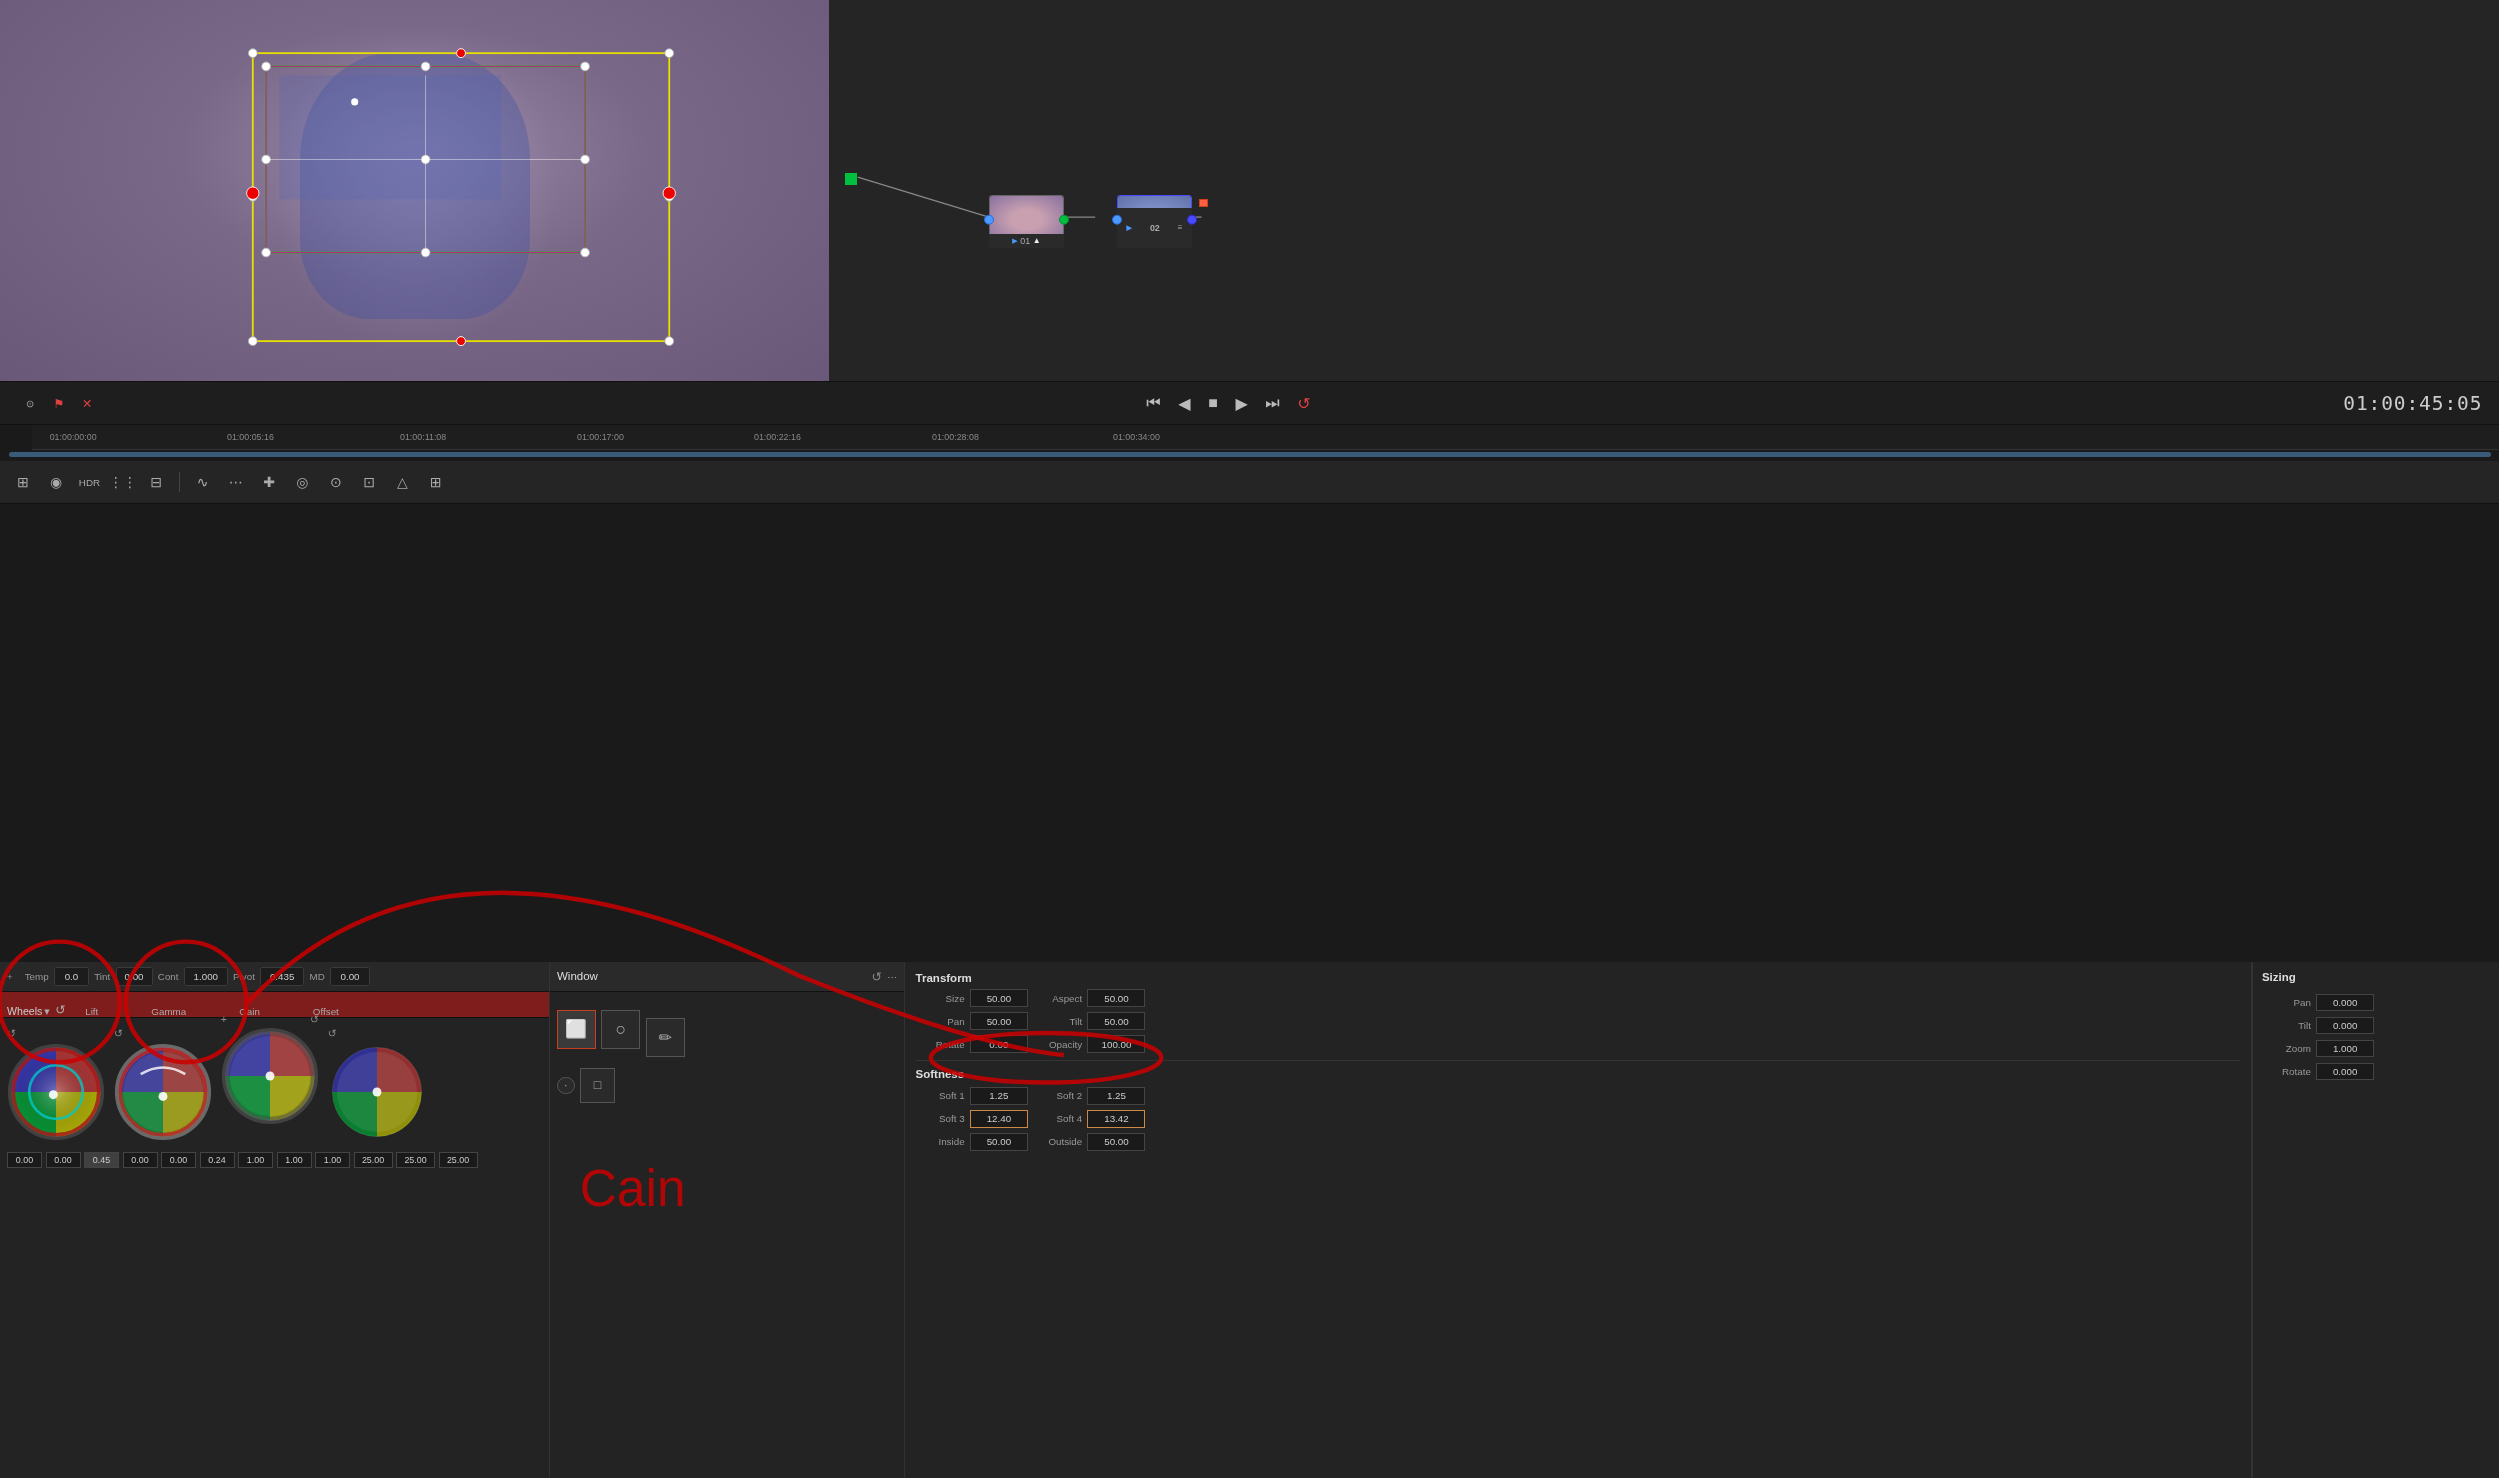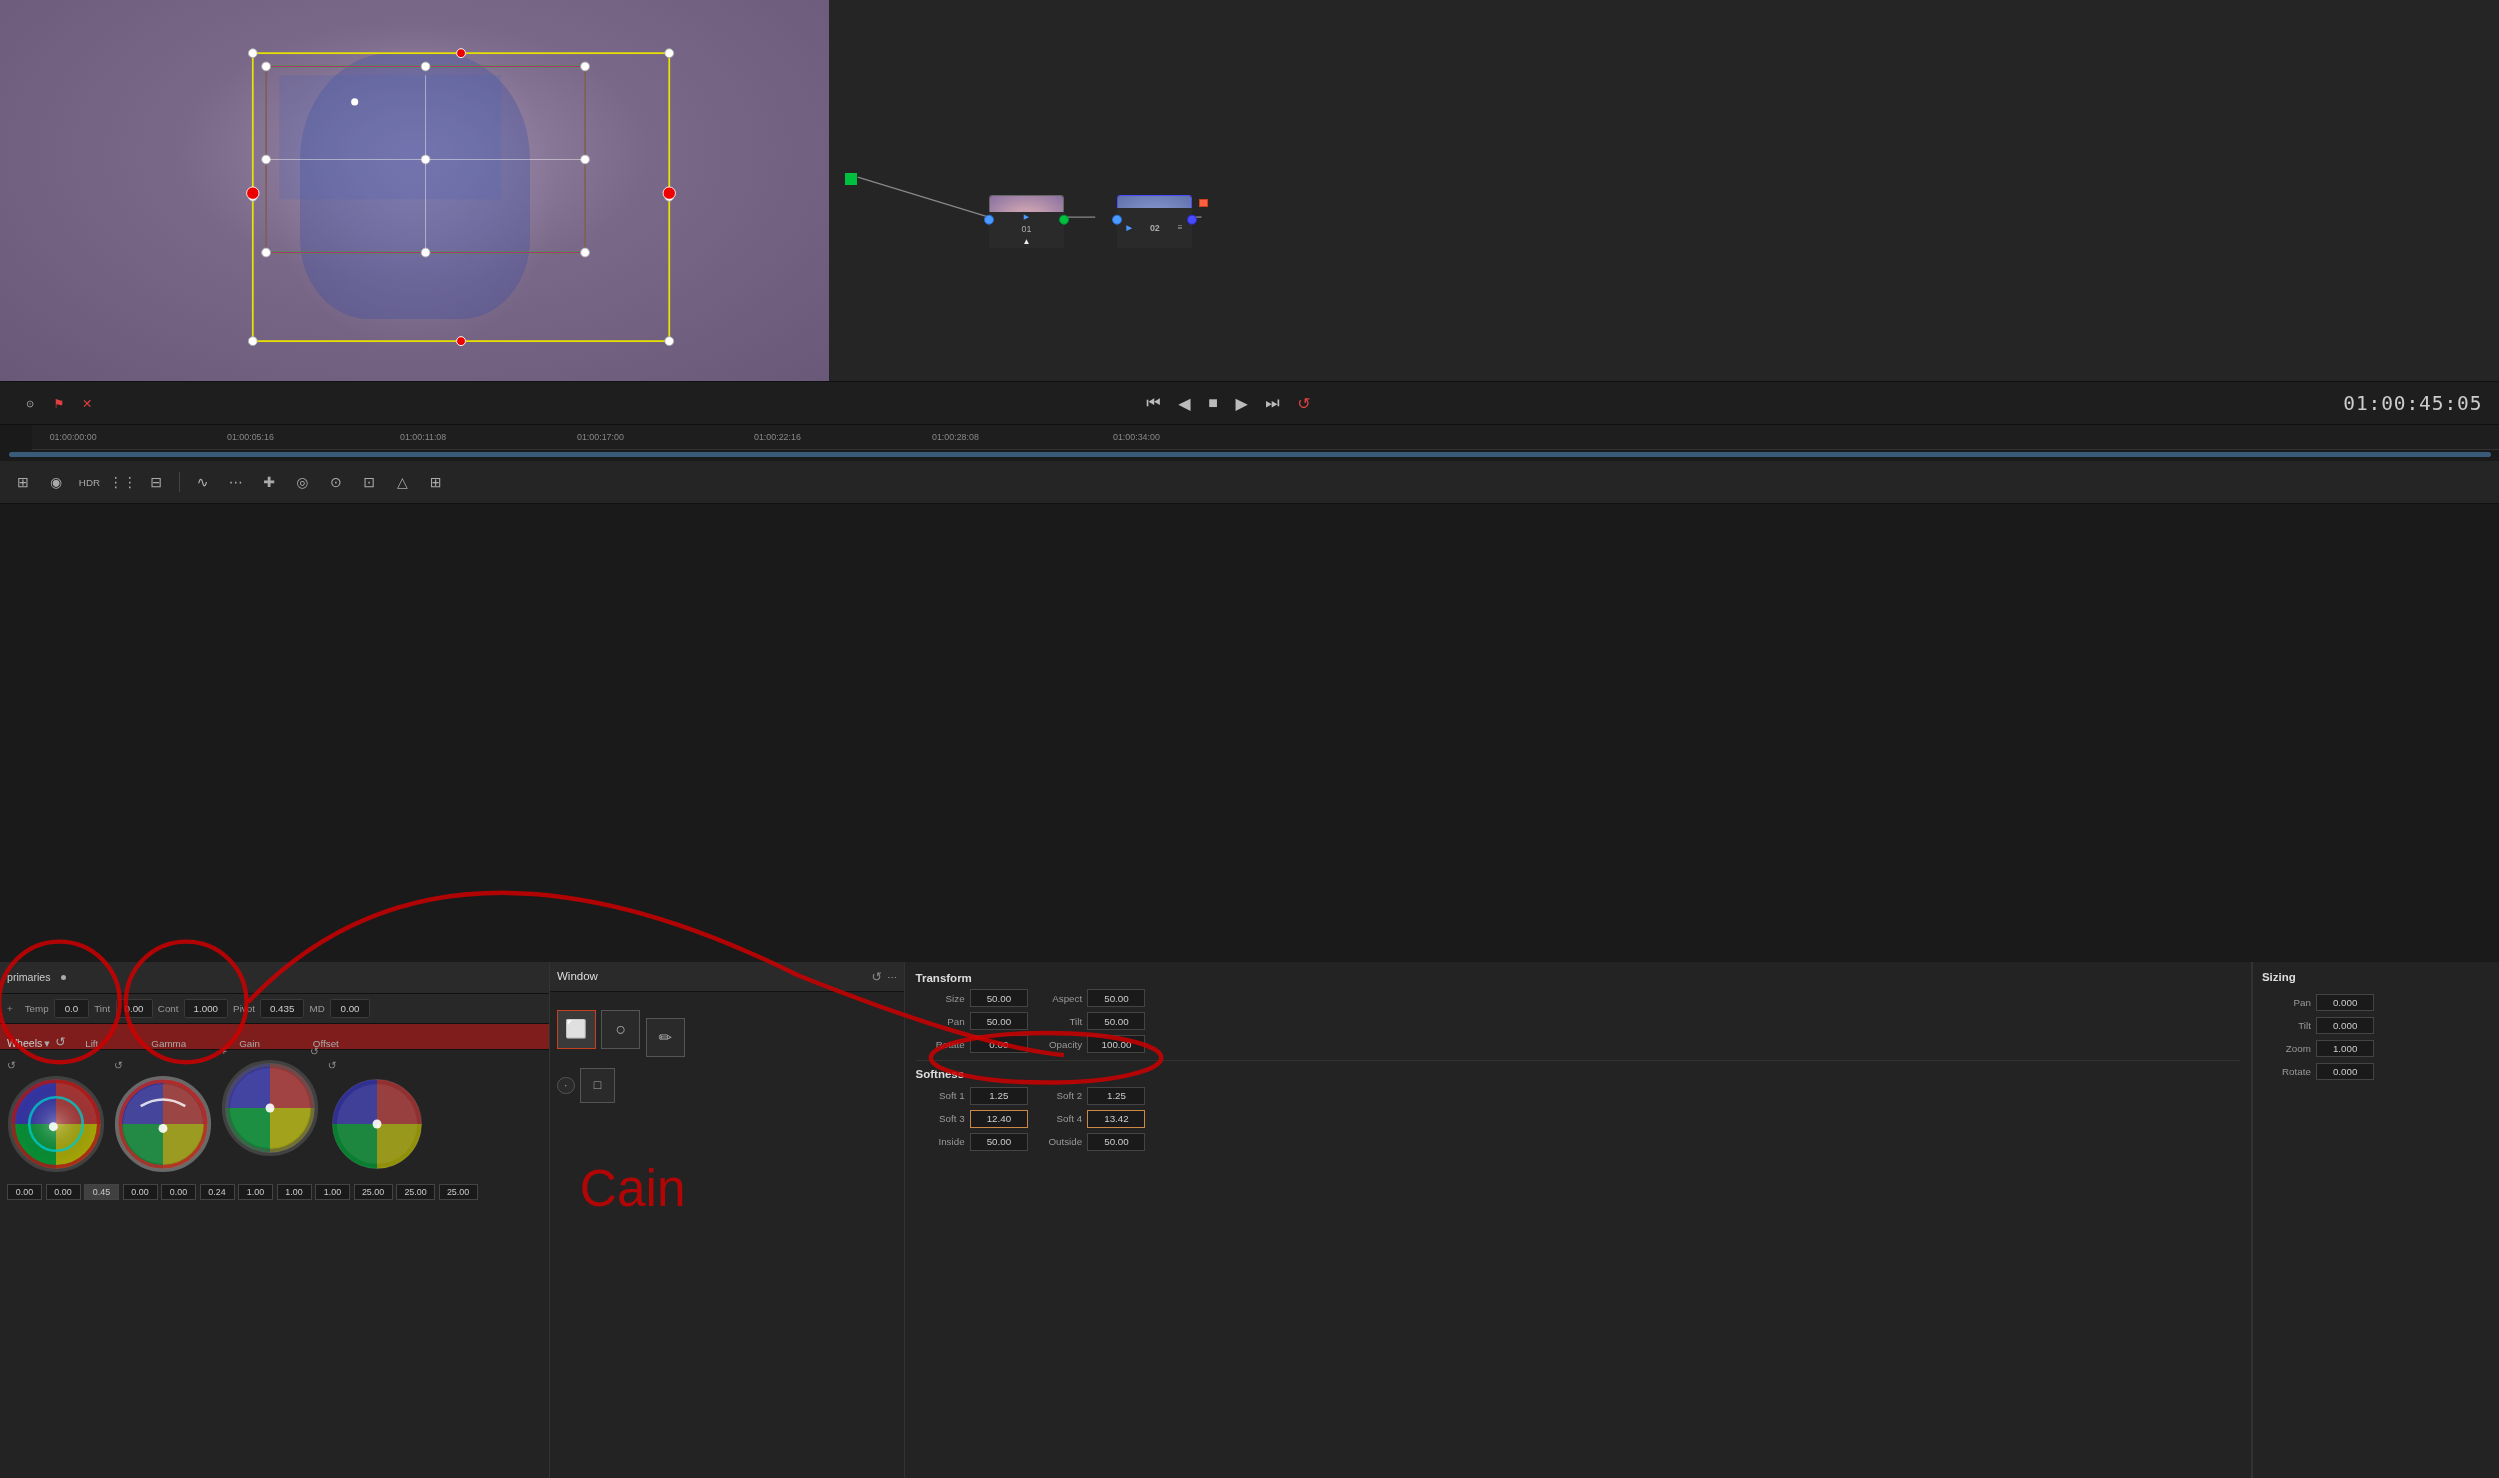--- a/index.html
+++ b/index.html
@@ -304,21 +304,21 @@
         <line x1="32" y1="200" x2="180" y2="245" stroke="#888" stroke-width="1.5"></line>
         <line x1="255" y1="245" x2="300" y2="245" stroke="#888" stroke-width="1.5"></line>
         <line x1="385" y1="245" x2="420" y2="245" stroke="#888" stroke-width="1.5"></line>
       </svg>
 
       <div style="position:absolute;left:160px;top:195px;">
         <div style="width:75px;height:49px;background:#444;border:1.8px solid #666;border-radius:2.7px;overflow:hidden;position:relative;">
 
           <div style="width:100%;height:100%;background:radial-gradient(ellipse, #c8a0b0 30%, #8870a0 100%);"></div>
         </div>
-        <div style="position:absolute;bottom:-3.5px;left:0;right:0;background:#2a2a2a;text-align:center;font-size:8.9px;color:#aaa;padding:1.8px 0;display:flex;align-items:center;justify-content:center;gap:2.7px;flex-direction:column;">
+        <div style="position:absolute;bottom:-3.5px;left:0;right:0;background:#2a2a2a;text-align:center;font-size:8.9px;color:#aaa;padding:1.8px 0;display:flex;align-items:center;justify-content:center;gap:2.7px;">
           <span style="color:#4a9aff;font-size:7px;">▶</span>
           <span>01</span>
           <span style="color:#eee;font-size:8px;">▲</span>
         </div>
 
         <div style="position:absolute;left:-5.3px;top:50%;transform:translateY(-50%);width:10.6px;height:10.6px;background:#4a9aff;border-radius:50%;border:0.9px solid #2a6adc;"></div>
         <div style="position:absolute;right:-5.3px;top:50%;transform:translateY(-50%);width:10.6px;height:10.6px;background:#00c040;border-radius:50%;border:0.9px solid #009030;"></div>
       </div>
 
       <div style="position:absolute;left:288px;top:195px;">
@@ -388,24 +388,20 @@
       <div class="toolbar-icon">⊙</div>
       <div class="toolbar-icon">⊡</div>
       <div class="toolbar-icon">△</div>
       <div class="toolbar-icon">⊞</div>
     </div>
 
     <div class="main-panels" style="margin-top:503px;display:flex;width:100%;height:calc(100% - 503px);">
 
       <div class="color-panel">
 
-        <div style="height:32px;background:#2a2a2a;display:flex;align-items:center;padding:0 7px;border-bottom:0.9px solid #111;gap:7px;">
-          <span style="font-size:10.6px;color:#ccc;">primaries</span>
-          <div style="width:5.3px;height:5.3px;background:#aaa;border-radius:50%;margin-left:3.5px;"></div>
-        </div>
 
         <div style="height:30px;background:#282828;display:flex;align-items:center;padding:0 7px;border-bottom:0.9px solid #111;gap:5.3px;">
           <span style="font-size:9.8px;color:#888;width:12.4px;">+</span>
           <span class="label-text">Temp</span>
           <input class="num-input" style="width: 35px;" value="0.0">
           <span class="label-text">Tint</span>
           <input class="num-input" style="width: 37px;" value="0.00">
           <span class="label-text">Cont</span>
           <input class="num-input" style="width: 44px;" value="1.000">
           <span class="label-text">Pivot</span>

